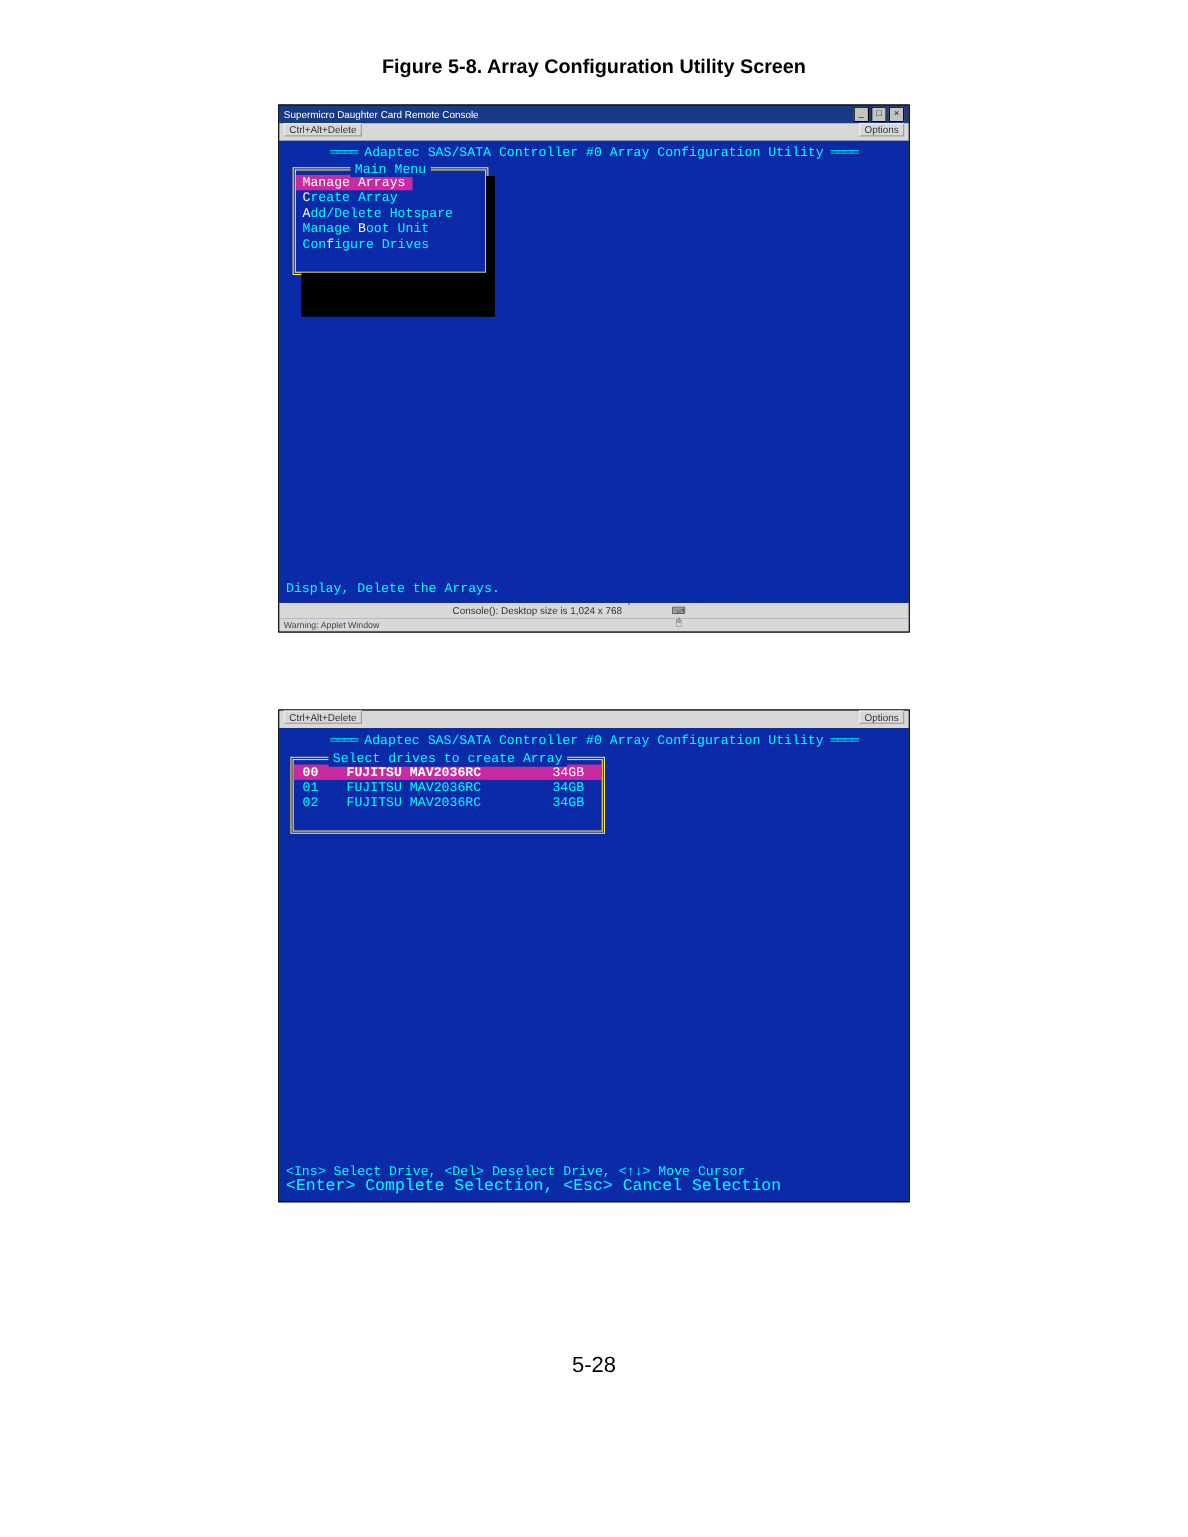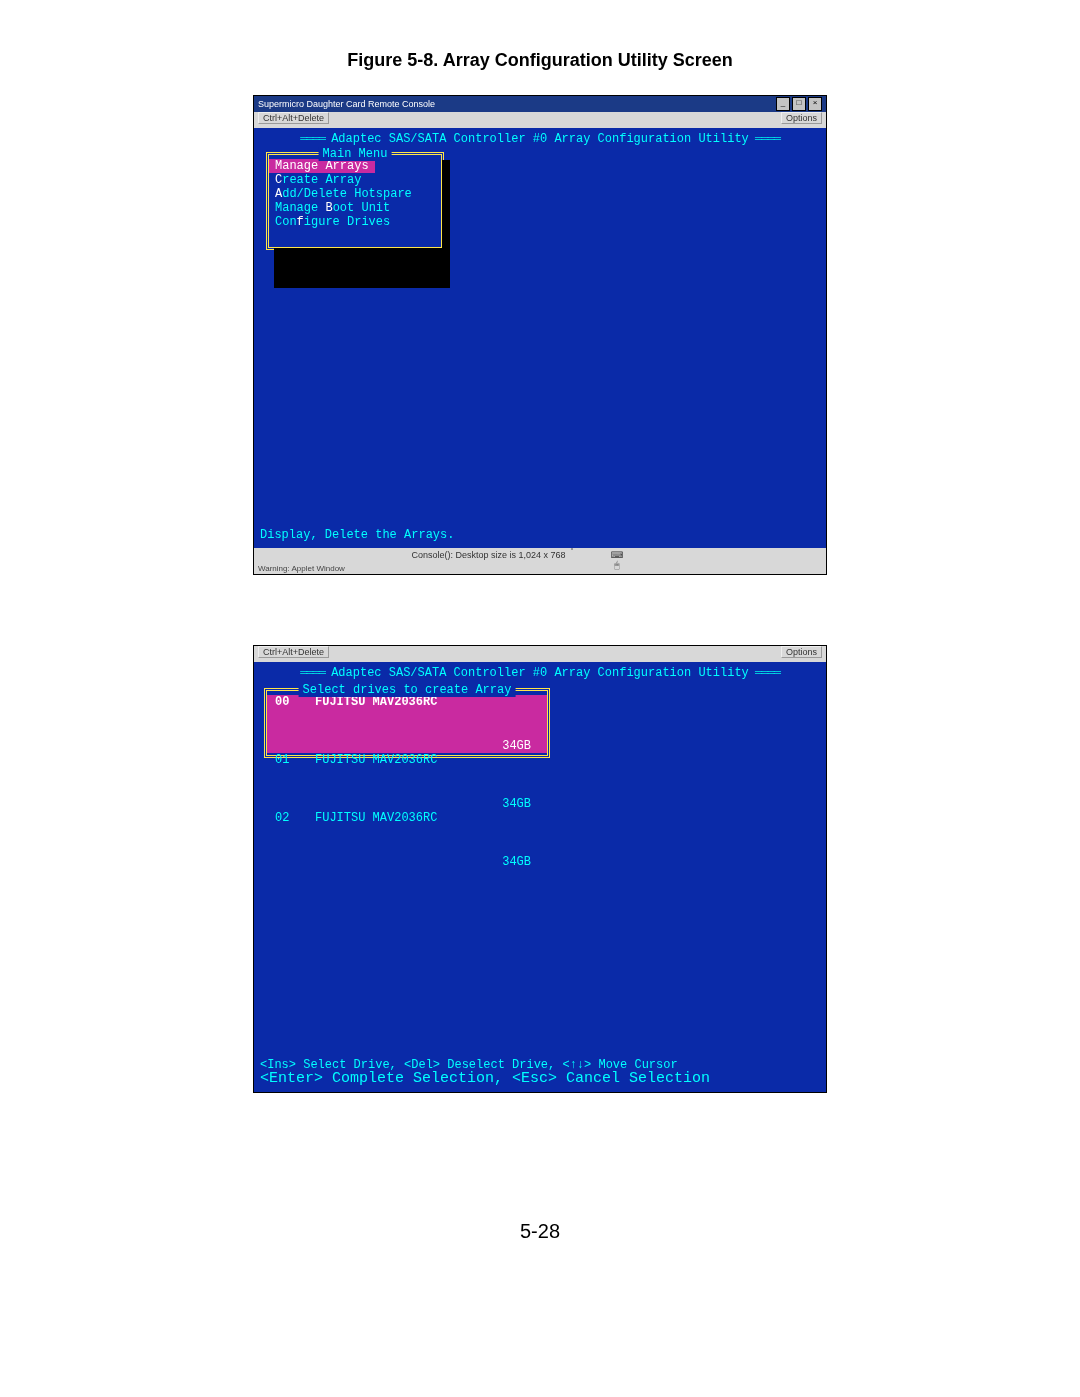--- a/index.html
+++ b/index.html
@@ -36,21 +36,21 @@
   }
   .figure-caption{
     text-align:center;
     font-weight:bold;
     font-size:18px;
     margin-top:50px;
     margin-bottom:24px;
   }
   .page-number{
     position:absolute;
-    left:0;right:0;bottom:154px;
+    left:0;right:0;bottom:144px;
     text-align:center;
     font-size:20px;
   }
 
   
   .console-window{
     margin:0 auto;
     background:#0f172a;
     border:1px solid #000;
     box-shadow:0 0 0 1px #888 inset;
@@ -138,21 +138,21 @@
   
   .drive-row{
     display:flex;gap:16px;padding:0 8px;color:#00ffff;white-space:nowrap;
     font-size:12px;
   }
   .drive-row .id{width:24px;}
   .drive-row .model{width:150px;}
   .drive-row .size{width:50px;text-align:right;}
   .drive-row.sel{background:#c92aa0;color:#fff;}
   .drive-row.sel .id,.drive-row.sel .model{color:#fff;font-weight:bold;}
-  .drive-row .size{color:#00ffff;margin-top:44px;}
+  .drive-row .size{color:#00ffff;}
   .drive-row.sel .size{color:#fff;}
 
   .help1{position:absolute;left:6px;bottom:20px;color:#00ffff;font-size:12px;}
   .help2{position:absolute;left:6px;bottom:6px;color:#00ffff;font-size:15px;}
 </style>
 </head>
 <body>
 
 <div class="page">
 

